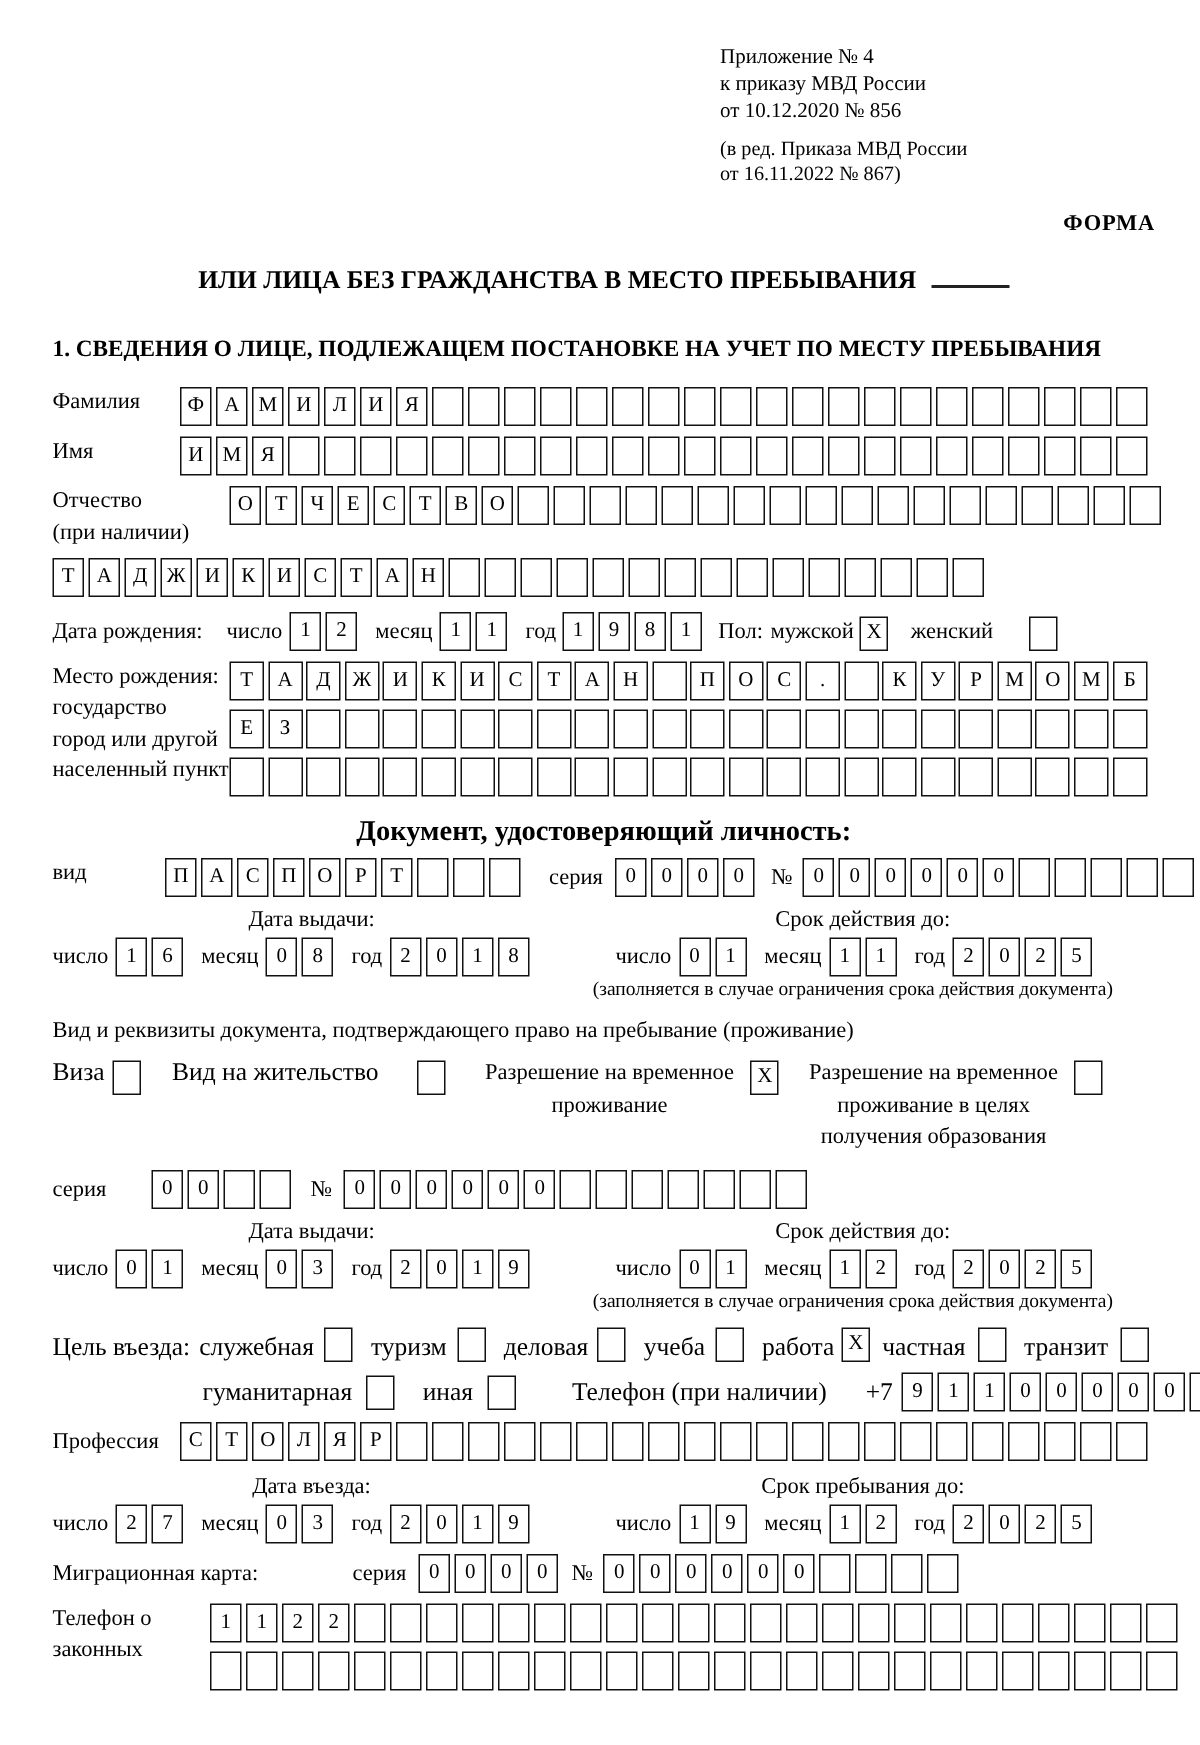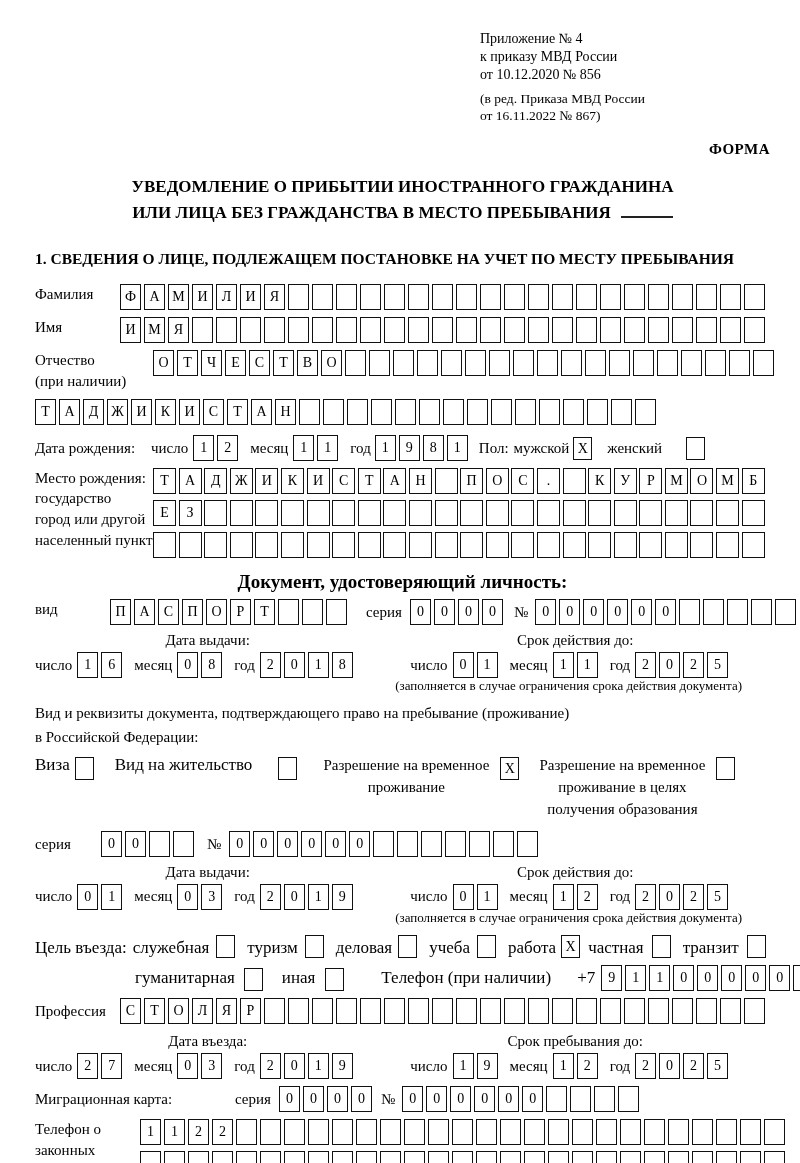--- a/index.html
+++ b/index.html
@@ -56,21 +56,20 @@
     <div>от 10.12.2020 № 856</div>
     <div class="ed">
       <div>(в ред. Приказа МВД России</div>
       <div>от 16.11.2022 № 867)</div>
     </div>
   </div>
 
   <div class="forma">ФОРМА</div>
 
   <div class="title">
-    <div>УВЕДОМЛЕНИЕ О ПРИБЫТИИ ИНОСТРАННОГО ГРАЖДАНИНА</div>
     <div><span>ИЛИ ЛИЦА БЕЗ ГРАЖДАНСТВА В МЕСТО ПРЕБЫВАНИЯ</span><span class="blank-line"></span></div>
   </div>
 
   <div class="sec-heading">1. СВЕДЕНИЯ О ЛИЦЕ, ПОДЛЕЖАЩЕМ ПОСТАНОВКЕ НА УЧЕТ ПО МЕСТУ ПРЕБЫВАНИЯ</div>
 
   <div class="formbody">
 
     <div class="frow">
       <span class="lbl" style="width:85px">Фамилия</span>
       <span class="cells">
@@ -404,21 +403,20 @@
               <span class="cell">2</span>
               <span class="cell">5</span>
             </span>
         </div>
       </div>
     </div>
     <div class="note noteright">(заполняется в случае ограничения срока действия документа)</div>
 
     <div class="intro">
       <div>Вид и реквизиты документа, подтверждающего право на пребывание (проживание)</div>
-      <div>в Российской Федерации:</div>
     </div>
 
     <div class="frow" style="margin-top:6px">
       <span class="plbl">Виза</span>
       <span class="cells box" style="margin-left:5px">
           <span class="cell"></span>
         </span>
       <span class="plbl" style="margin-left:18px">Вид на жительство</span>
       <span class="cells box" style="margin-left:26px">
           <span class="cell"></span>

